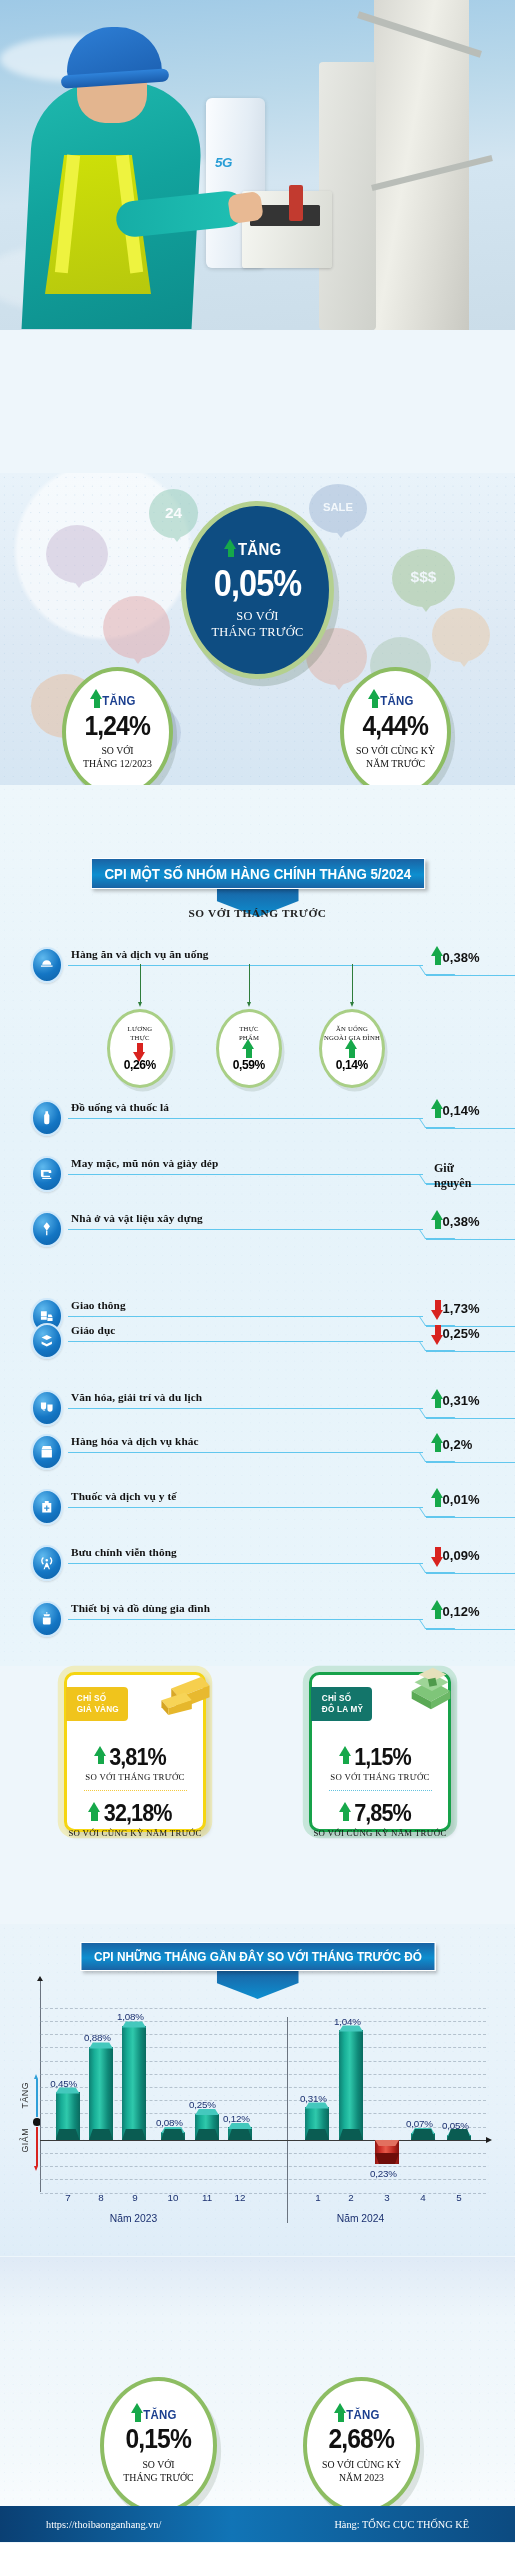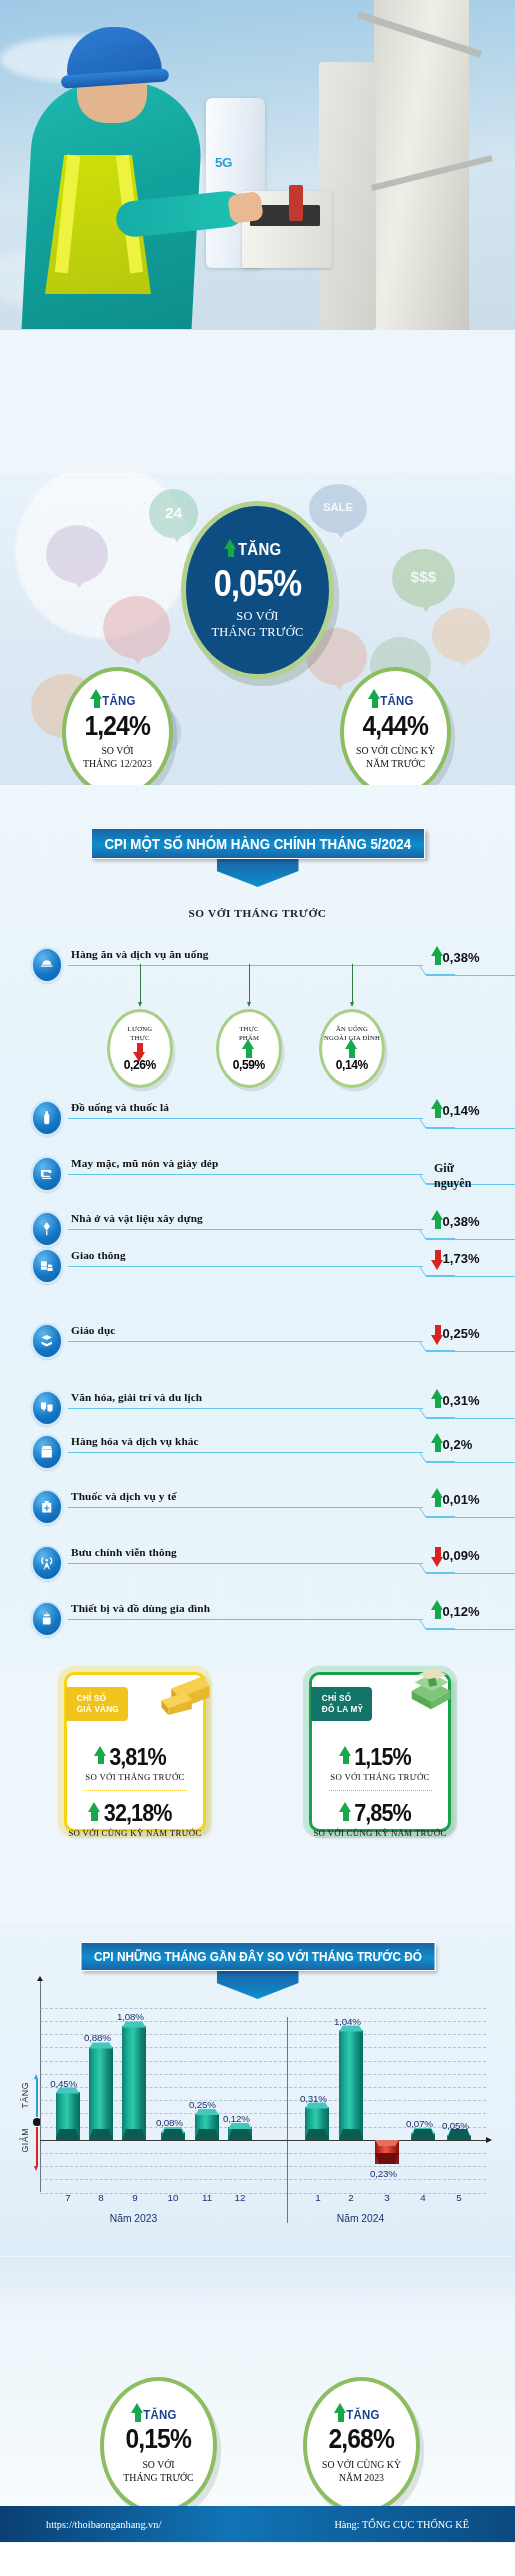--- a/index.html
+++ b/index.html
@@ -52,21 +52,21 @@
   }
   .antenna2 { position:absolute; right:139px; top:62px; width:57px; height:268px;
     background: linear-gradient(100deg,#e8e9e4,#cfd1cb); border-radius: 4.1px;}
   .tower-bar { position:absolute; background:#b9bdb8; }
   .panel-5g {
     position:absolute; left:206px; top:98px; width:59px; height:170px;
     background: linear-gradient(95deg,#fbfdff 0%,#e4edf5 60%,#cfdbe6 100%);
     border-radius:6.2px; box-shadow:0 1px 4.1px rgba(0,0,0,.16);
   }
   .badge5g { position:absolute; left:215px; top:155px; color:#2a9ed6; font-weight:bold;
-             font-size:13.4px; font-family:"Liberation Sans",sans-serif; letter-spacing:-0.5px; }
+             font-size:13.4px; font-family:"Liberation Sans",sans-serif; letter-spacing:-0.5px;font-style:italic; }
   .eqbox { position:absolute; left:242px; top:191px; width:90px; height:77px;
     background: linear-gradient(100deg,#f6f7f2,#d9dbd4); border-radius:3.1px; box-shadow:0 1px 3.1px rgba(0,0,0,.2); }
   .eq-dark { position:absolute; left:250px; top:205px; width:70px; height:20.6px; background:#343434; border-radius:1.5px;}
   .eq-red  { position:absolute; left:289px; top:185px; width:14.4px; height:36px; background:#c23a2f; border-radius:2.1px;}
 
   
   .title-band {
     position:absolute; left:0; top:316px; width:515px; height:157px;
     background:#0b7fc4;
     display:flex; flex-direction:column; align-items:center; justify-content:center;
@@ -392,21 +392,21 @@
     </div>
     <div class="mid-val">4,44%</div>
     <div class="mid-note">SO VỚI CÙNG KỲ</div>
     <div class="mid-note">NĂM TRƯỚC</div>
   </div>
 
   <div class="cat-zone">
     <div class="dots" style="opacity:.2;"></div>
   </div>
 
-  <div class="banner-wrap" style="top:828px;">
+  <div class="banner-wrap" style="top:858px;">
     <div class="banner">CPI MỘT SỐ NHÓM HÀNG CHÍNH THÁNG 5/2024</div>
     <div class="banner-arrow"></div>
   </div>
   <div class="subhead">SO VỚI THÁNG TRƯỚC</div>
 
   <div class="cat-row" style="top:947px;">
     <div class="cat-icon">
       <svg viewBox="0 0 24 24">
           <path d="M12 5a7 7 0 00-7 7h14a7 7 0 00-7-7zm-9 8h18v2H3z"></path>
         </svg>
@@ -478,21 +478,21 @@
           </svg>
         </div>
         <div class="cat-label">Nhà ở và vật liệu xây dựng</div>
         <div class="cat-line"></div>
         <div class="cat-line2"></div>
         <div class="cat-val">
           <span class="arrow-up"></span>
           <span>0,38%</span>
         </div>
       </div>
-      <div class="cat-row" style="top: 1248px;">
+      <div class="cat-row" style="top: 1298px;">
         <div class="cat-icon">
           <svg viewBox="0 0 24 24">
             <path d="M3 5h9v8H3V5zm0 9h9v4H3v-4zm10 1h8v5h-8v-5zm1-5h5l2 4h-7V10z"></path>
           </svg>
         </div>
         <div class="cat-label">Giao thông</div>
         <div class="cat-line"></div>
         <div class="cat-line2"></div>
         <div class="cat-val">
           <span class="arrow-down"></span>

